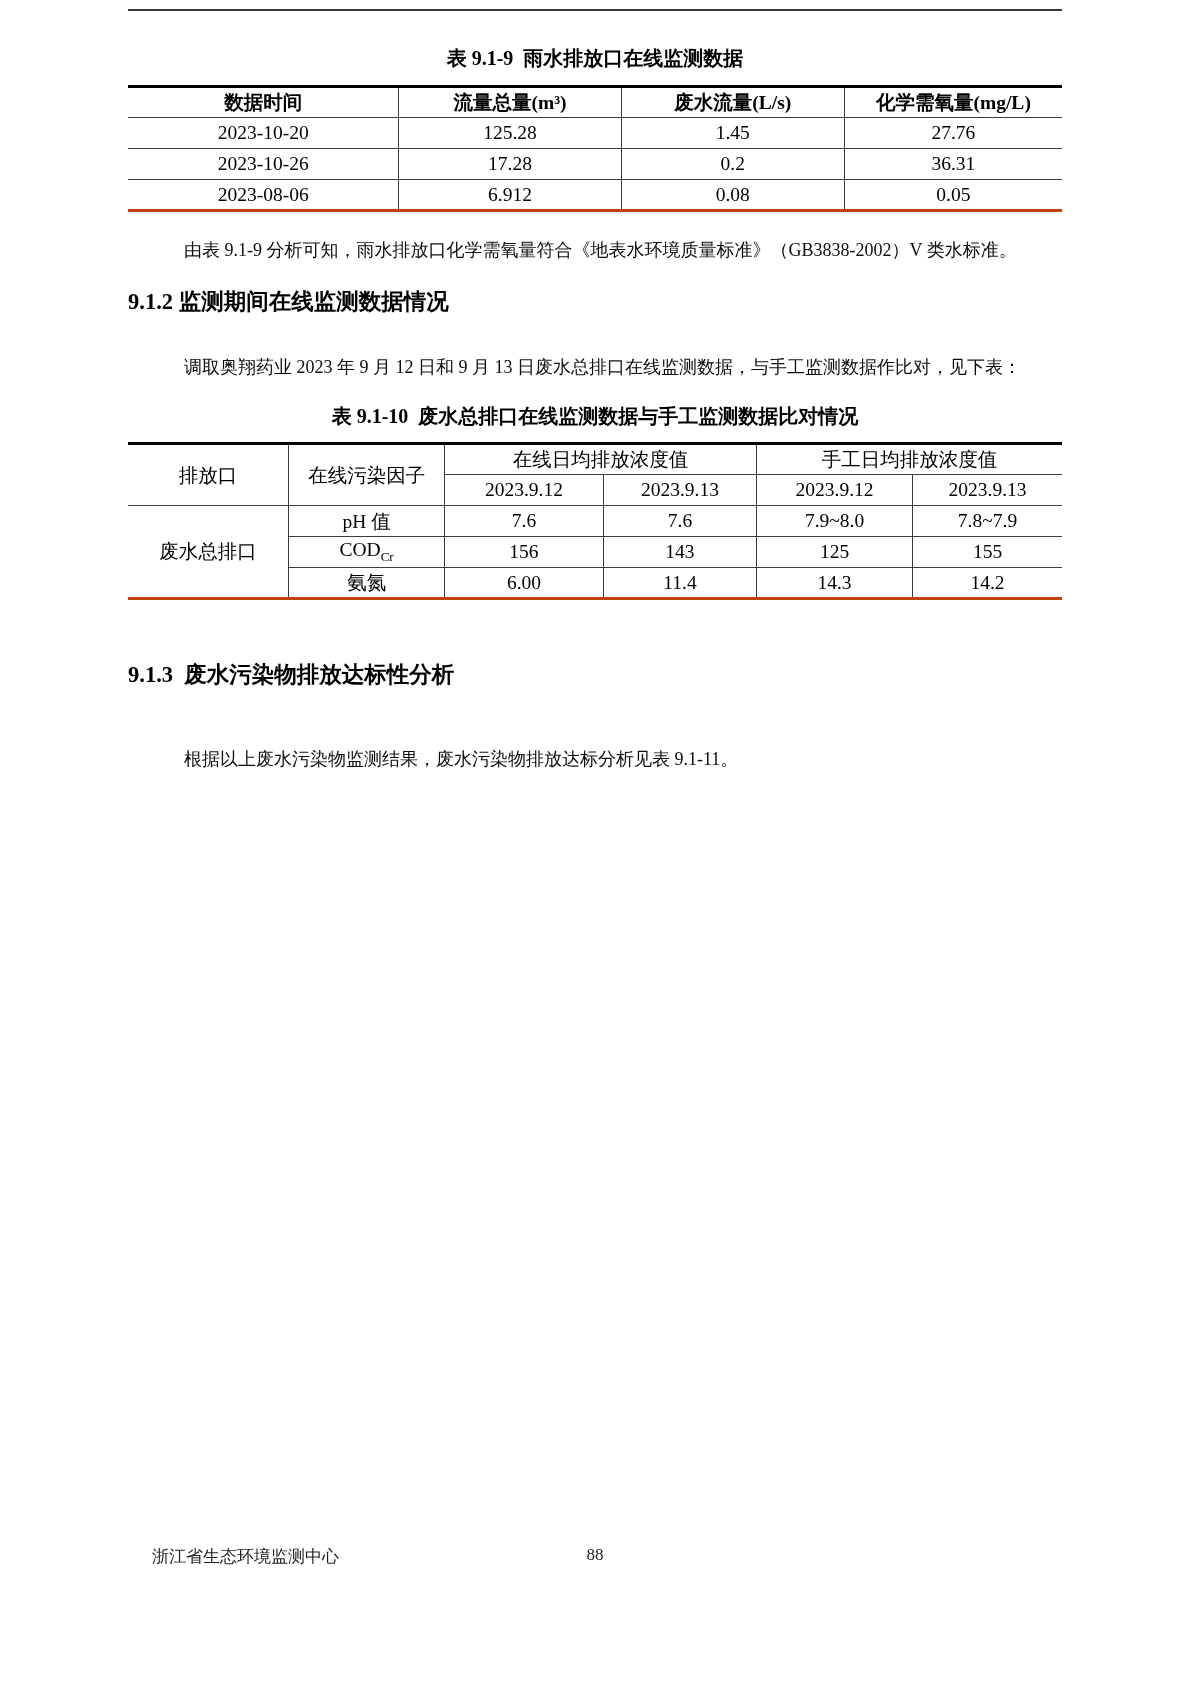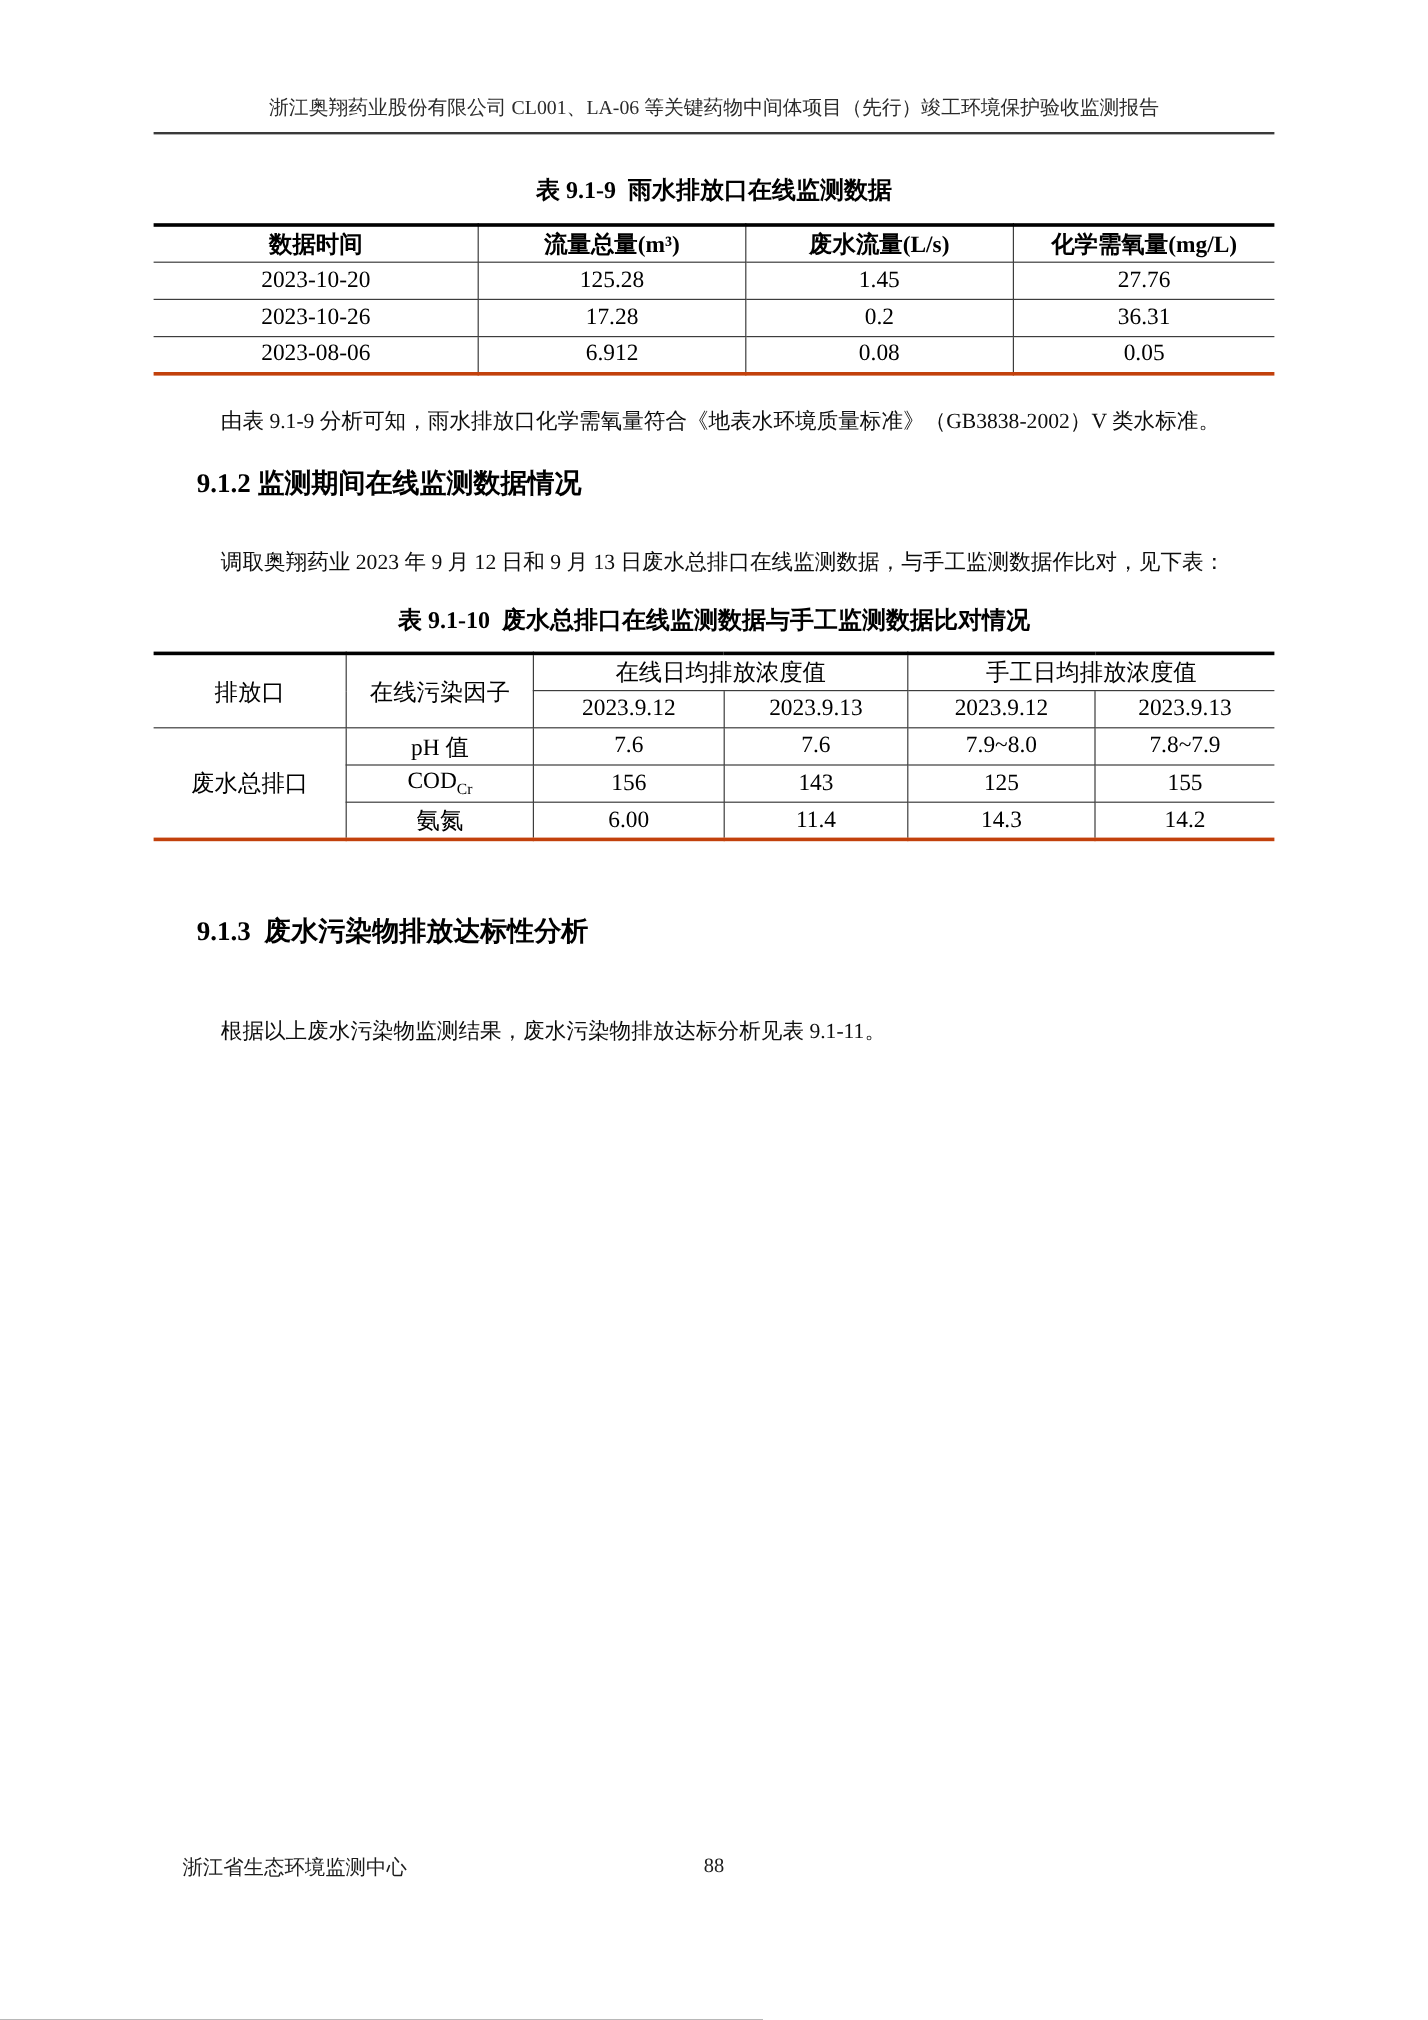--- a/index.html
+++ b/index.html
@@ -41,21 +41,20 @@
     color: #000;
   }
   .caption-1 { margin-top: 33px; }
   .caption-2 { margin-top: 6px; }
   .section-heading {
     font-weight: bold;
     font-size: 22.5px;
     line-height: 1.35;
     white-space: pre-wrap;
     color: #000;
-    margin-left: 36px;
   }
   .h-912 { margin-top: 8px; }
   .h-913 { margin-top: 60px; }
 
   
   .para {
     font-size: 18px;
     line-height: 57px;
     text-align: justify;
     text-indent: 56px;
@@ -102,21 +101,20 @@
   }
   .footer-left { position: absolute; left: 152px; top: 0; }
   .footer-page { position: absolute; left: 0; width: 1190px; text-align: center; top: 0; }
 </style>
 </head>
 <body>
 
 <div class="page">
   <div class="content">
 
-    <div class="doc-header">浙江奥翔药业股份有限公司 CL001、LA-06 等关键药物中间体项目（先行）竣工环境保护验收监测报告</div>
     <div class="header-rule"></div>
 
     <div class="table-caption caption-1">表 9.1-9  雨水排放口在线监测数据</div>
 
     <table class="tbl-1">
       <colgroup>
         <col style="width:29%">
           <col style="width:23.8%">
           <col style="width:23.9%">
           <col style="width:23.3%">

